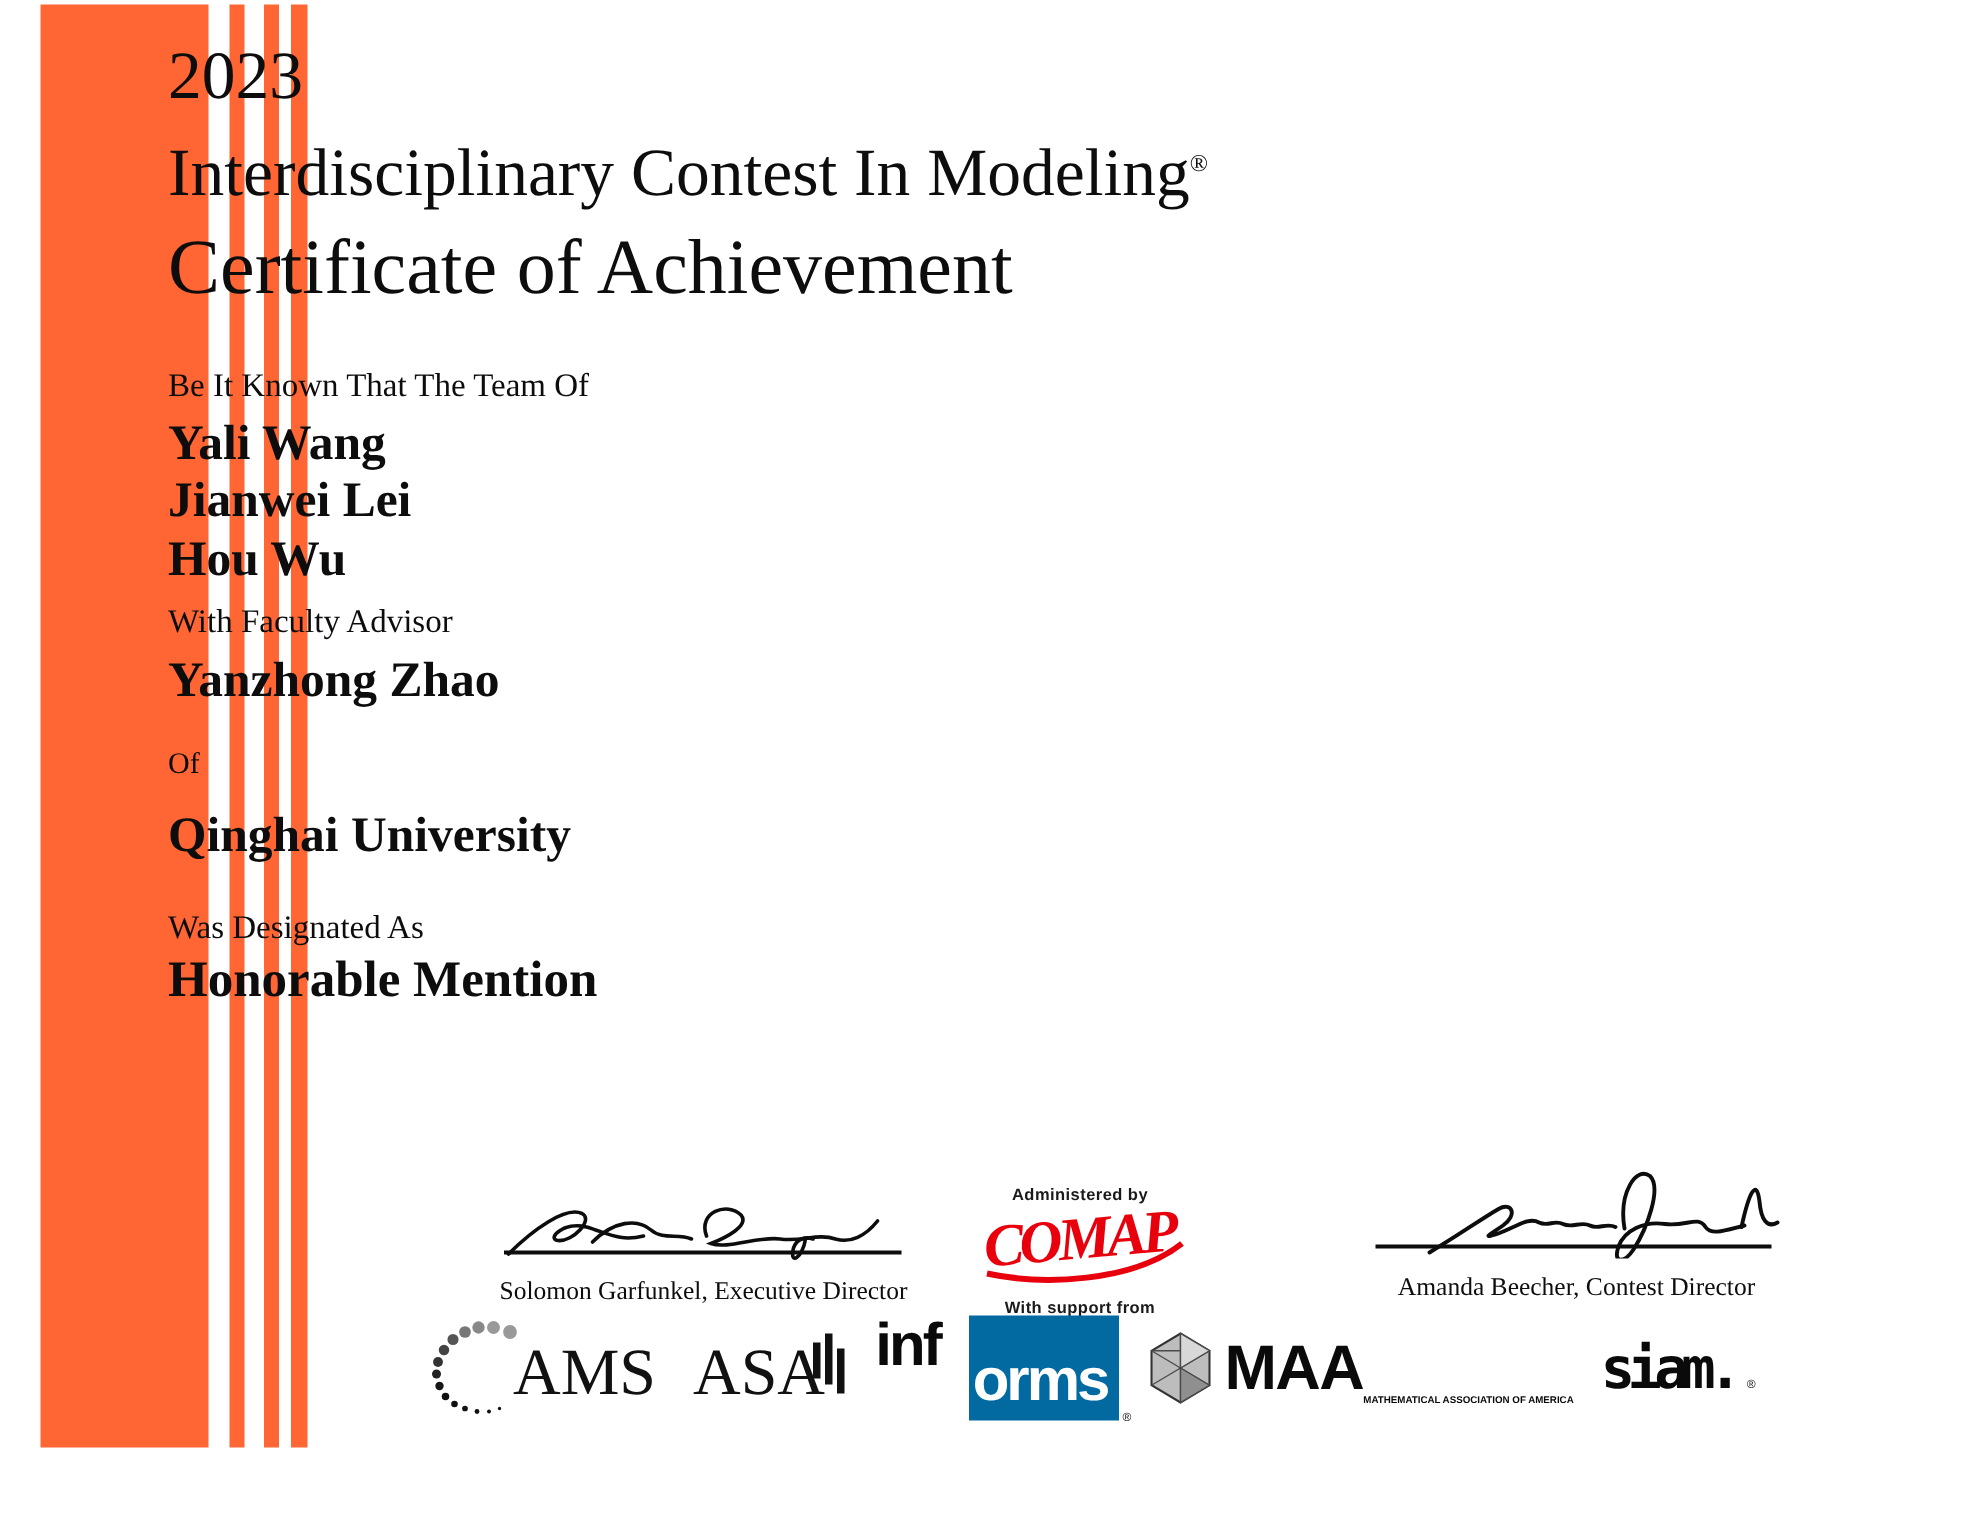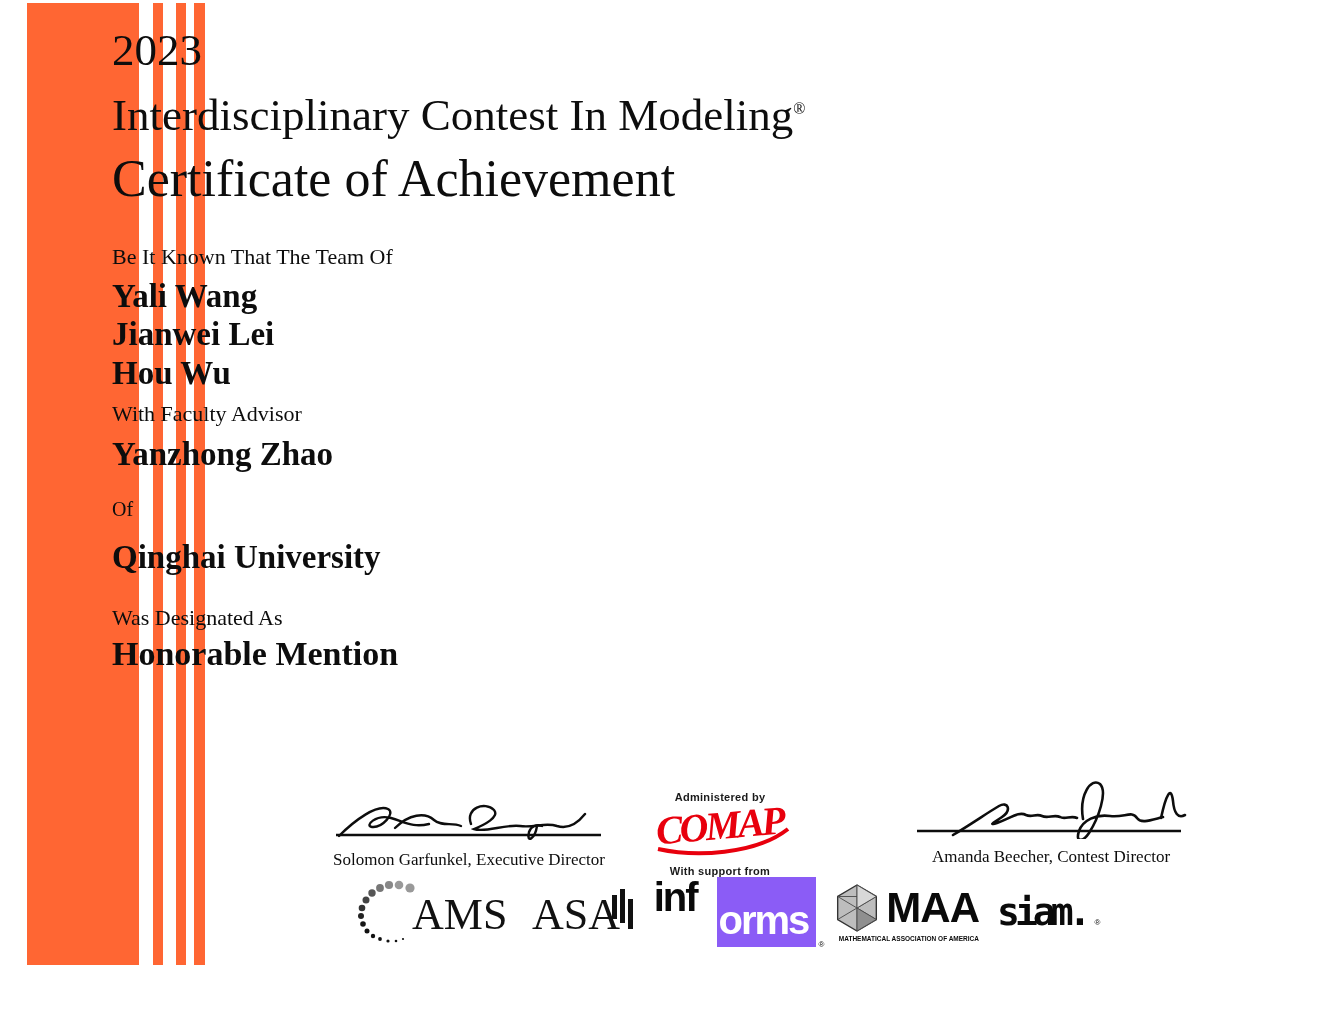--- a/index.html
+++ b/index.html
@@ -34,24 +34,24 @@
 
   .comap-block{position:absolute;left:640px;top:791px;width:160px;text-align:center;}
   .tiny-sans{font-family:"Liberation Sans", sans-serif;font-size:11px;font-weight:bold;color:#1a1a1a;letter-spacing:0.3px;}
   .support-label{margin-top:2px;}
 
   .logos-row{position:absolute;left:126px;right:0;top:876px;height:72px;
     display:flex;justify-content:center;align-items:center;gap:18px;}
   .logo-item{display:flex;align-items:center;}
   .informs-wrap{display:flex;align-items:flex-start;position:relative;gap:20px;}
   .informs-prefix{font-family:"Liberation Sans", sans-serif;font-weight:bold;font-size:40px;letter-spacing:-2px;color:#0a0a0a;line-height:1;}
-  .informs-box{background:#8b5cf6;color:#ffffff;font-family:"Liberation Sans", sans-serif;
+  .informs-box{background:#0369a1;color:#ffffff;font-family:"Liberation Sans", sans-serif;
     font-weight:bold;font-size:40px;letter-spacing:-2px;line-height:1;padding:23px 8px 7px 2px;}
   .informs-reg{position:absolute;right:-8px;bottom:-2px;font-size:8px;font-family:"Liberation Sans", sans-serif;color:#0a0a0a;}
-  .maa-wrap{display:flex;flex-direction:column;align-items:flex-start;}
+  .maa-wrap{display:flex;flex-direction:row;align-items:flex-start;}
   .maa-top{display:flex;align-items:center;gap:6px;}
   .maa-text{font-family:"Liberation Sans", sans-serif;font-weight:bold;font-size:42px;letter-spacing:-1px;color:#0a0a0a;line-height:1;}
   .maa-caption{font-family:"Liberation Sans", sans-serif;font-weight:bold;font-size:6.5px;color:#0a0a0a;margin-top:2px;align-self:flex-end;white-space:nowrap;}
   .siam-wrap{display:flex;align-items:baseline;position:relative;}
   .siam-text{font-family:"DejaVu Sans Mono", monospace;font-weight:bold;font-size:38px;letter-spacing:-5px;color:#0a0a0a;line-height:1;}
   .siam-reg{font-size:8px;font-family:"Liberation Sans", sans-serif;margin-left:8px;color:#0a0a0a;}
 </style>
 </head>
 <body>
 

